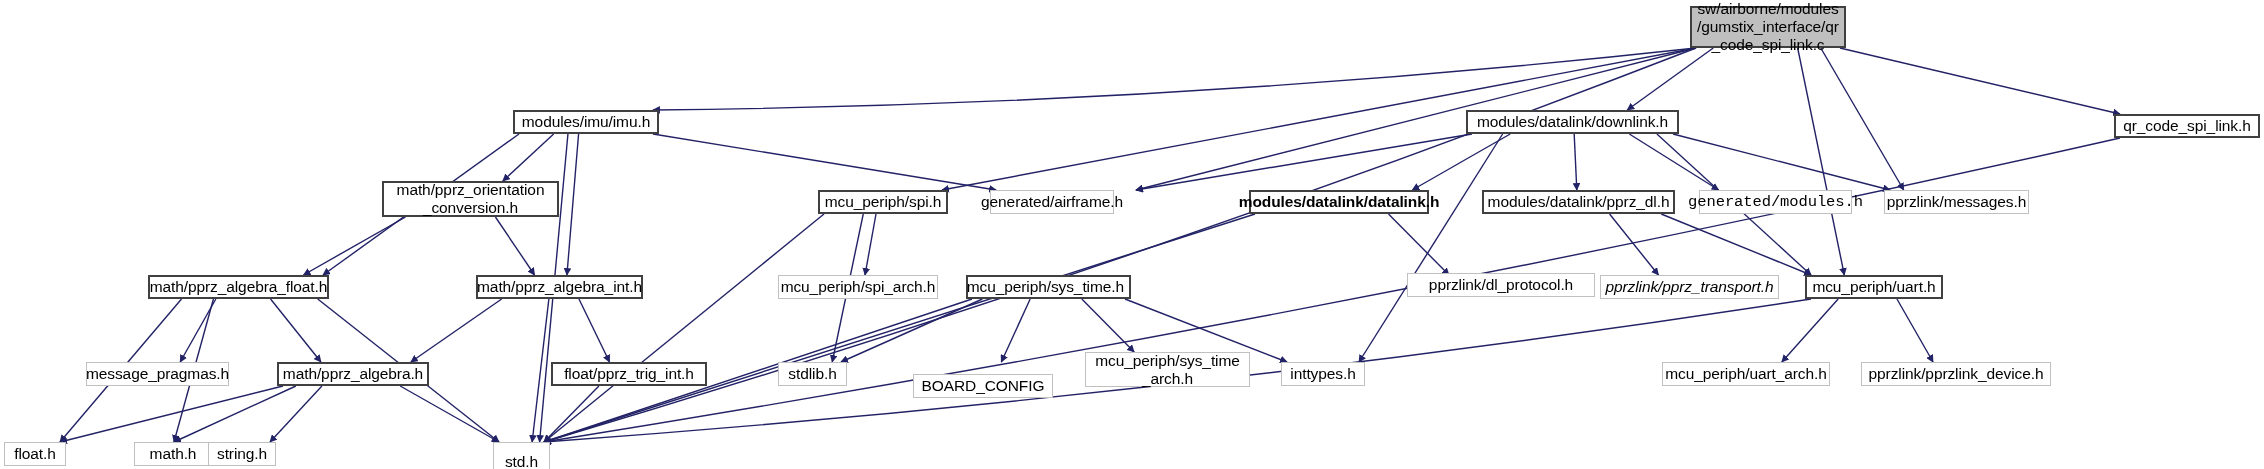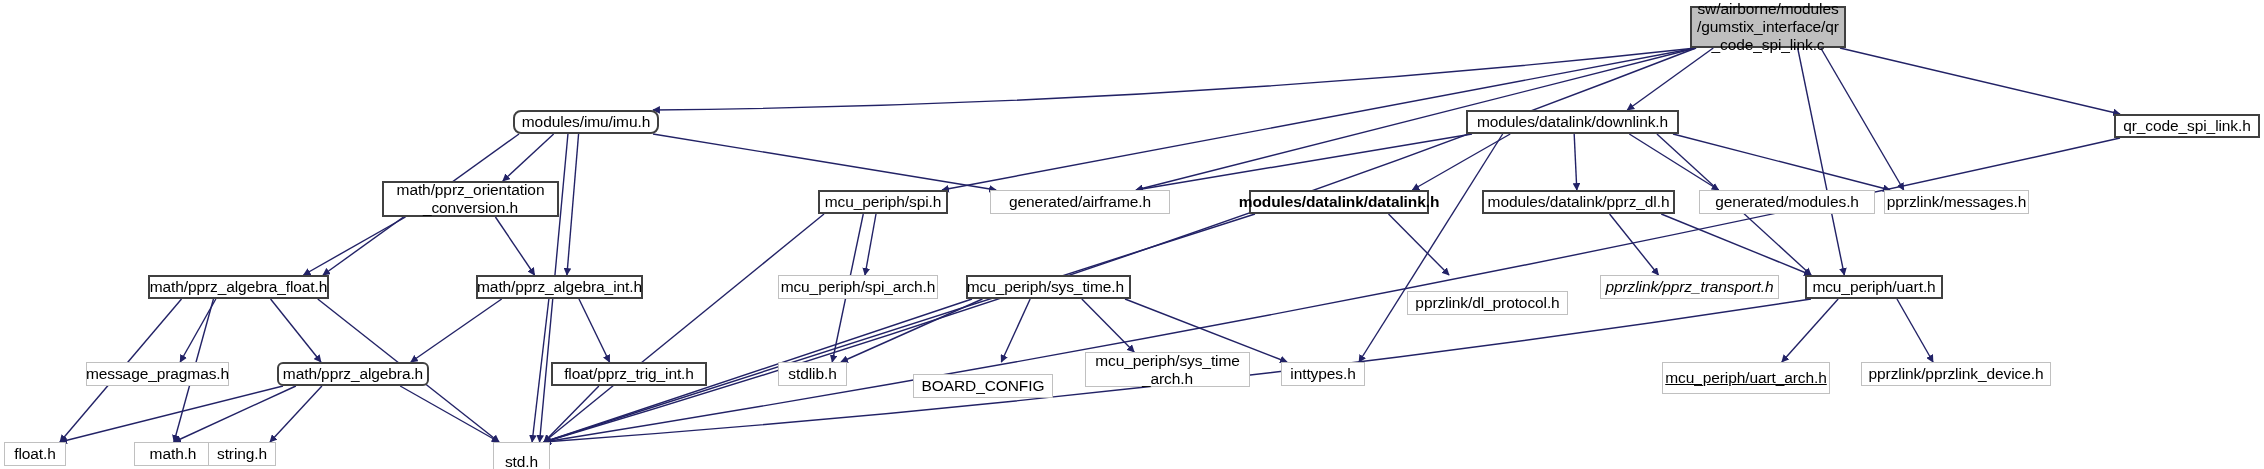--- a/index.html
+++ b/index.html
@@ -97,45 +97,45 @@
         <path d="M 1838.16 299 L 1781.84 362" stroke="#222266" stroke-width="1.4" fill="none" marker-end="url(#arrow)"></path>
         <path d="M 1896.96 299 L 1933.04 362" stroke="#222266" stroke-width="1.4" fill="none" marker-end="url(#arrow)"></path>
         <path d="M 1811 299 Q 1177.5 396.5 544 442" stroke="#222266" stroke-width="1.4" fill="none" marker-end="url(#arrow)"></path>
       </g>
   </svg>
   <div id="node-layer">
       <div class="node root" style="left: 1690px; top: 6px; width: 156px; height: 42px;"><span>sw/airborne/modules
 /gumstix_interface/qr
 _code_spi_link.c</span></div>
       <div class="node bold" style="left: 2114px; top: 114px; width: 146px; height: 24px;"><span>qr_code_spi_link.h</span></div>
-      <div class="node bold" style="left: 513px; top: 110px; width: 146px; height: 24px; border-radius: 8px;"><span>modules/imu/imu.h</span></div>
+      <div class="node bold" style="left: 513px; top: 110px; width: 146px; height: 24px;"><span>modules/imu/imu.h</span></div>
       <div class="node bold" style="left: 1466px; top: 110px; width: 213px; height: 24px;"><span>modules/datalink/downlink.h</span></div>
       <div class="node bold" style="left: 382px; top: 181px; width: 177px; height: 36px;"><span>math/pprz_orientation
 _conversion.h</span></div>
       <div class="node bold" style="left: 818px; top: 190px; width: 130px; height: 24px;"><span>mcu_periph/spi.h</span></div>
-      <div class="node" style="left: 990px; top: 190px; width: 180px; height: 24px; align-items: center;"><span>generated/airframe.h</span></div>
+      <div class="node" style="left: 990px; top: 190px; width: 124px; height: 24px; align-items: center;"><span>generated/airframe.h</span></div>
       <div class="node bold" style="left: 1249px; top: 190px; width: 180px; height: 24px; font-weight: bold;"><span>modules/datalink/datalink.h</span></div>
       <div class="node bold" style="left: 1482px; top: 190px; width: 193px; height: 24px;"><span>modules/datalink/pprz_dl.h</span></div>
-      <div class="node" style="left: 1699px; top: 190px; width: 176px; height: 24px;"><span>generated/modules.h</span></div>
+      <div class="node" style="left: 1699px; top: 190px; width: 153px; height: 24px; font-family: Liberation Mono, monospace;"><span>generated/modules.h</span></div>
       <div class="node" style="left: 1884px; top: 190px; width: 145px; height: 24px;"><span>pprzlink/messages.h</span></div>
       <div class="node bold" style="left: 148px; top: 275px; width: 181px; height: 24px;"><span>math/pprz_algebra_float.h</span></div>
       <div class="node bold" style="left: 476px; top: 275px; width: 167px; height: 24px;"><span>math/pprz_algebra_int.h</span></div>
       <div class="node" style="left: 778px; top: 275px; width: 160px; height: 24px;"><span>mcu_periph/spi_arch.h</span></div>
       <div class="node bold" style="left: 966px; top: 275px; width: 165px; height: 24px; justify-content: flex-end;"><span>mcu_periph/sys_time.h</span></div>
-      <div class="node" style="left: 1407px; top: 291px; width: 161px; height: 24px;"><span>pprzlink/dl_protocol.h</span></div>
+      <div class="node" style="left: 1407px; top: 273px; width: 188px; height: 24px;"><span>pprzlink/dl_protocol.h</span></div>
       <div class="node" style="left: 1600px; top: 275px; width: 179px; height: 24px; font-style: italic;"><span>pprzlink/pprz_transport.h</span></div>
       <div class="node bold" style="left: 1805px; top: 275px; width: 138px; height: 24px;"><span>mcu_periph/uart.h</span></div>
       <div class="node" style="left: 86px; top: 362px; width: 143px; height: 24px;"><span>message_pragmas.h</span></div>
-      <div class="node bold" style="left: 277px; top: 362px; width: 152px; height: 24px; border-radius: 6px;"><span>math/pprz_algebra.h</span></div>
+      <div class="node bold" style="left: 277px; top: 362px; width: 152px; height: 24px;"><span>math/pprz_algebra.h</span></div>
       <div class="node bold" style="left: 551px; top: 362px; width: 156px; height: 24px;"><span>float/pprz_trig_int.h</span></div>
       <div class="node" style="left: 778px; top: 362px; width: 69px; height: 24px;"><span>stdlib.h</span></div>
       <div class="node" style="left: 913px; top: 374px; width: 140px; height: 24px;"><span>BOARD_CONFIG</span></div>
       <div class="node" style="left: 1085px; top: 352px; width: 165px; height: 35px;"><span>mcu_periph/sys_time
 _arch.h</span></div>
       <div class="node" style="left: 1281px; top: 362px; width: 84px; height: 24px;"><span>inttypes.h</span></div>
-      <div class="node" style="left: 1662px; top: 362px; width: 168px; height: 32px; text-decoration: underline;"><span>mcu_periph/uart_arch.h</span></div>
+      <div class="node" style="left: 1662px; top: 362px; width: 168px; height: 24px;"><span>mcu_periph/uart_arch.h</span></div>
       <div class="node" style="left: 1861px; top: 362px; width: 190px; height: 24px;"><span>pprzlink/pprzlink_device.h</span></div>
       <div class="node" style="left: 4px; top: 442px; width: 62px; height: 24px;"><span>float.h</span></div>
       <div class="node" style="left: 134px; top: 442px; width: 78px; height: 24px;"><span>math.h</span></div>
       <div class="node" style="left: 208px; top: 442px; width: 68px; height: 24px;"><span>string.h</span></div>
       <div class="node" style="left: 493px; top: 442px; width: 57px; height: 40px;"><span>std.h</span></div>
     </div>
 </div>
 
 </body></html>

